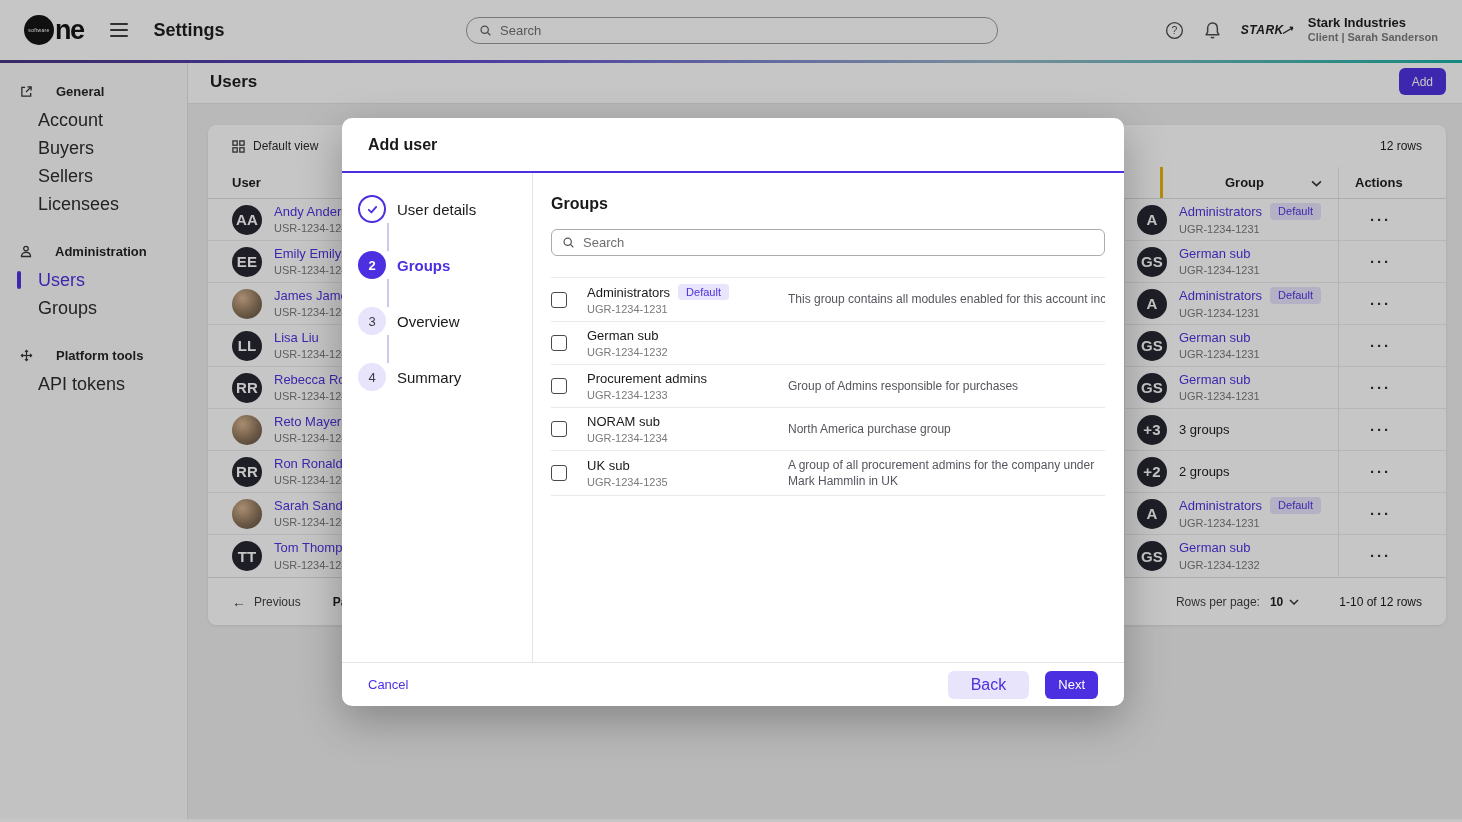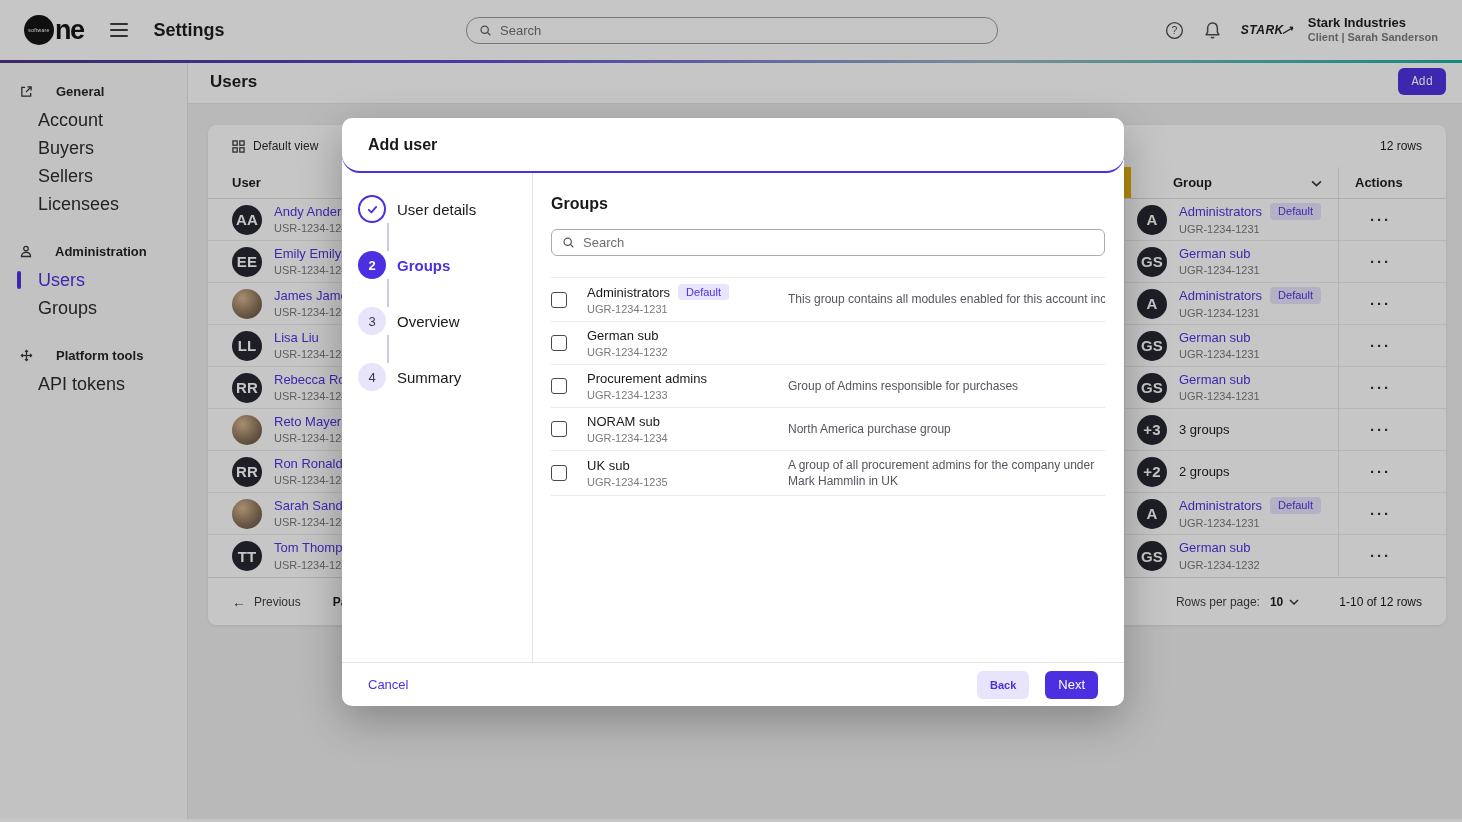--- a/index.html
+++ b/index.html
@@ -65,32 +65,32 @@
   
   .main { flex:1; display:flex; flex-direction:column; background:#eeeeef; }
   .page-header {
     height:44px; background:#fff; border-bottom:1px solid #e4e4e4;
     display:flex; align-items:center; padding:0 16px 0 22px;
   }
   .page-title { font-size:17px; font-weight:700; }
   .btn-primary {
     margin-left:auto; background:var(--accent); color:#fff; border:none;
     font-size:12px; font-weight:500; border-radius:6px; height:27px; padding:0 13px;
-    cursor:pointer; font-family:Liberation Mono, monospace;
+    cursor:pointer; font-family:Liberation Sans, sans-serif;
   }
   .content { flex:1; padding:21px 16px 0 20px; }
   .card { background:#fff; border-radius:8px; box-shadow:0 1px 3px rgba(0,0,0,.08); width:1238px; }
   .card-toolbar { height:42px; display:flex; align-items:center; padding:0 24px; gap:10px; }
   .toolbar-view { display:flex; align-items:center; gap:8px; font-size:12px; color:#2a2a2a; cursor:pointer; }
   .toolbar-sort { margin-left:18px; cursor:pointer; display:flex; align-items:center; }
   .rows-count { margin-left:auto; font-size:12px; color:#1a1a1a; }
   .tgrid { display:grid; grid-template-columns:300px 1fr 214px 84px; padding:0 24px; align-items:stretch; }
   .thead { height:32px; border-bottom:1px solid #dedede; }
   .th { display:flex; align-items:center; font-size:13px; font-weight:700; }
-  .th-group { border-left:7px solid #eab308; padding-left:42px; }
+  .th-group { border-left:3px solid #eab308; padding-left:62px;margin-left:36px; }
   .th-group .chev { margin-left:auto; margin-right:16px; cursor:pointer; }
   .th-actions { border-left:1px solid #e8e8e8; padding-left:16px; }
   .trow { height:42px; border-bottom:1px solid #ececec; }
   .trow:last-of-type { border-bottom:none; }
   .cell { display:flex; align-items:center; min-width:0; }
   .cell-group { border-left:1px solid #e8e8e8; padding-left:12px; }
   .cell-actions { border-left:1px solid #e8e8e8; justify-content:center; }
   .avatar {
     width:30px; height:30px; border-radius:50%; background:var(--avatar-bg);
     color:#fff; font-size:15px; font-weight:700; display:flex; align-items:center;
@@ -118,21 +118,21 @@
   .pag-right { margin-left:auto; display:flex; align-items:flex-start; gap:10px; }
   .pag-rpp-value { font-weight:700; color:#1a1a1a; display:flex; align-items:center; gap:6px; cursor:pointer; }
   .pag-range { margin-left:30px; color:#1a1a1a; }
   
   .overlay { position:absolute; inset:0; background:rgba(17,17,17,.24); z-index:10; }
   .modal {
     position:absolute; left:342px; top:118px; width:782px; height:588px; z-index:20;
     background:#fff; border-radius:10px; box-shadow:0 14px 44px rgba(0,0,0,.28);
     display:flex; flex-direction:column; overflow:hidden;
   }
-  .modal-header { height:55px; display:flex; align-items:center; padding:12px 26px; border-bottom:2px solid var(--accent);border-radius:18px; }
+  .modal-header { height:55px; display:flex; align-items:center; padding:12px 26px; border-bottom:2px solid var(--accent); }
   .modal-title { font-size:16px; font-weight:700; }
   .modal-body { flex:1; display:flex; min-height:0; }
   .stepper { width:191px; border-right:1px solid #e4e4e4; padding:22px 0 0 16px; flex-shrink:0; }
   .step { display:flex; align-items:center; gap:11px; cursor:pointer; }
   .step-circle {
     width:28px; height:28px; border-radius:50%; display:flex; align-items:center;
     justify-content:center; font-size:13px; font-weight:700; flex-shrink:0;
   }
   .step.done .step-circle { background:#fff; border:2px solid var(--accent); color:var(--accent); }
   .step.active .step-circle { background:var(--accent); color:#fff; }
@@ -165,21 +165,21 @@
   .g-desc { font-size:12px; color:#55555e; line-height:1.35; min-width:0; }
   .g-desc.truncate { white-space:nowrap; overflow:hidden; }
   .modal-footer {
     height:44px; border-top:1px solid #e4e4e4; display:flex; align-items:center;
     padding:0 26px; gap:16px; flex-shrink:0;
   }
   .link-btn { color:var(--accent); font-size:13px; font-weight:500; cursor:pointer; background:none; border:none; font-family:"Liberation Sans",sans-serif; padding:0; }
   .spacer { flex:1; }
   .btn-soft {
     background:var(--accent-soft); color:var(--accent); border:none; border-radius:6px;
-    height:28px; padding:0 13px; font-size:11px; font-weight:700; cursor:pointer;
+    height:28px; padding:0 23px; font-size:16px; font-weight:400; cursor:pointer;
     font-family:"Liberation Sans",sans-serif;
   }
   .btn-next {
     background:var(--accent); color:#fff; border:none; border-radius:6px;
     height:28px; padding:0 13px; font-size:13px; font-weight:500; cursor:pointer;
     font-family:"Liberation Sans",sans-serif;
   }
 </style>
 </head>
 <body>

